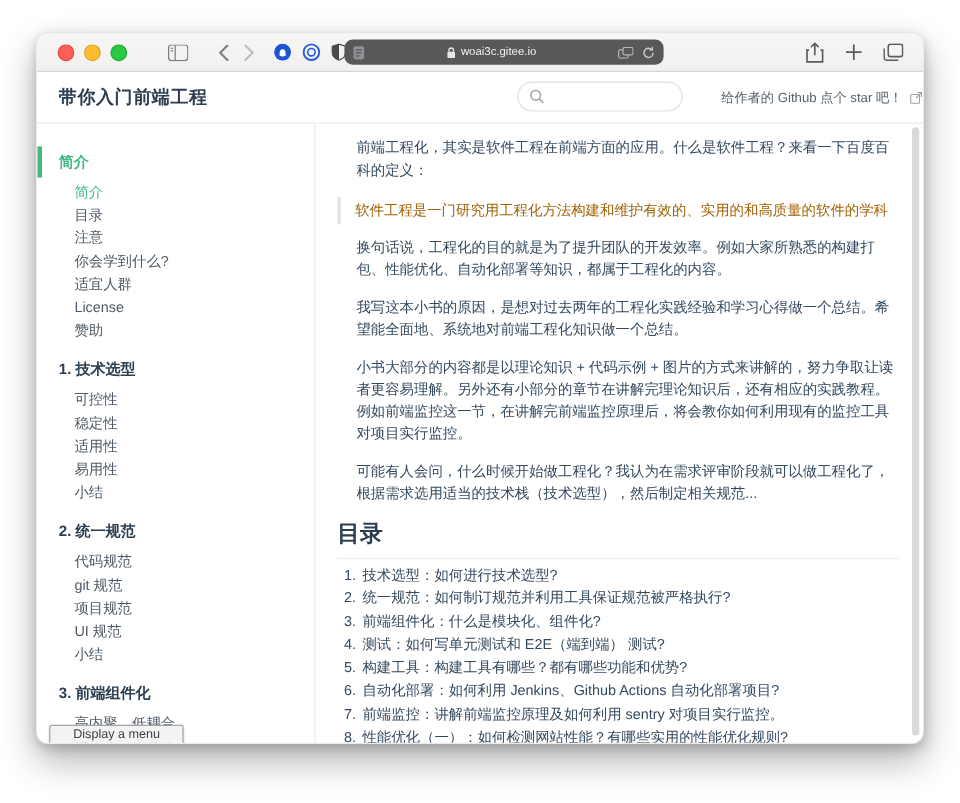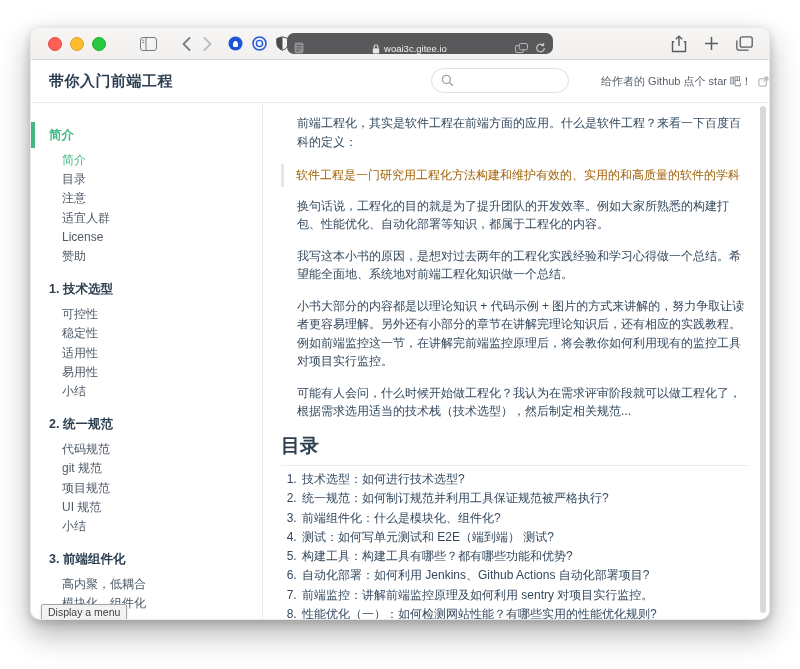--- a/index.html
+++ b/index.html
@@ -18,21 +18,21 @@
   .tl.red{background:#ff5f57;border:.5px solid #e1483f;}
   .tl.yellow{background:#febc2e;border:.5px solid #e0a323;}
   .tl.green{background:#28c840;border:.5px solid #1eaa33;}
   .tbicon{display:inline-flex;align-items:center;justify-content:center;}
   .sidebar-toggle{margin-left:34px;}
   .nav-back{margin-left:25px;}
   .nav-fwd{margin-left:12px;}
   .ext{margin-left:16px;display:flex;gap:9px;align-items:center;}
   .urlbar{position:absolute;left:calc(50% + 20px);transform:translateX(-50%);
           top:5px;width:266px;height:21px;background:#58585b;border-radius:7px;
-          display:flex;align-items:flex-end;padding:0 7px;box-sizing:border-box;gap:24px;}
+          display:flex;align-items:center;padding:0 7px;box-sizing:border-box;gap:24px;}
   .urlbar .domain-wrap{flex:1;display:flex;align-items:center;justify-content:center;gap:4px;}
   .urlbar .domain{color:#f0f0f0;font-size:9.5px;}
   .url-right{display:flex;align-items:center;gap:7px;}
   .tb-right{margin-left:auto;display:flex;align-items:center;gap:17px;padding-right:16px;}
   
   .siteheader{height:42px;border-bottom:1px solid #eaecef;display:flex;
               align-items:center;position:relative;background:#fff;}
   .site-title{font-size:15px;font-weight:bold;color:#2c3e50;padding-left:18px;letter-spacing:.5px;}
   .search{position:absolute;left:400px;top:8px;width:138px;height:25px;
           border:1px solid #dcdfe4;border-radius:13px;display:flex;align-items:center;
@@ -61,21 +61,21 @@
         border-left:3px solid #e2e5e9;color:#a16207;}
   h2.toc-heading{font-size:19px;font-weight:bold;color:#2c3e50;margin:16px 0 0 0;
         padding-bottom:10px;border-bottom:1px solid #eaecef;}
   ol.toc{margin:4px 0 0 0;padding-left:19px;font-size:12px;line-height:19.3px;color:#34495e;}
   ol.toc li{padding-left:2px;}
   
   .scrollbar-thumb{position:absolute;right:3px;top:78px;width:6px;height:507px;
         background:#d2d2d2;border-radius:3px;opacity:.85;}
   .tooltip{position:absolute;left:10px;top:576px;background:#f3f3f3;
         border:1px solid #a5a5a5;border-radius:2px;font-size:10.5px;color:#3f3f3f;
-        padding:1px 6px 2px;white-space:nowrap;box-shadow:0 1px 2px rgba(0,0,0,.18);z-index:5;}
+        padding:1px 19px 2px;white-space:nowrap;box-shadow:0 1px 2px rgba(0,0,0,.18);z-index:5;}
   svg{display:block;}
 </style>
 </head>
 <body>
 
 <div class="window">
 
   <div class="toolbar">
     <div class="traffic">
       <span class="tl red"></span>
@@ -200,20 +200,21 @@
       </span>
     </a>
   </div>
 
   <div class="page-body">
     <aside class="sidebar" id="sidebar-nav">
         <div class="side-section active">简介</div>
         <div class="side-item active">简介</div>
         <div class="side-item">目录</div>
         <div class="side-item">注意</div>
+        <div class="side-item">你会学到什么?</div>
         <div class="side-item">适宜人群</div>
         <div class="side-item">License</div>
         <div class="side-item">赞助</div>
         <div class="side-section">1. 技术选型</div>
         <div class="side-item">可控性</div>
         <div class="side-item">稳定性</div>
         <div class="side-item">适用性</div>
         <div class="side-item">易用性</div>
         <div class="side-item">小结</div>
         <div class="side-section">2. 统一规范</div>

